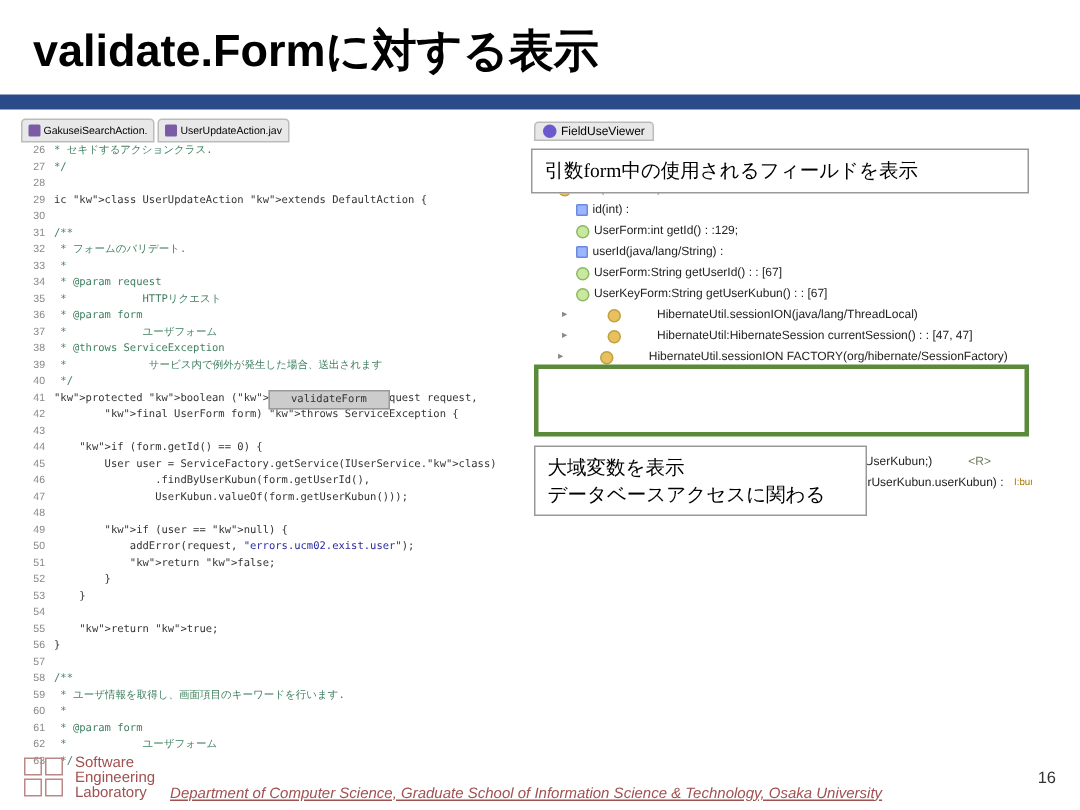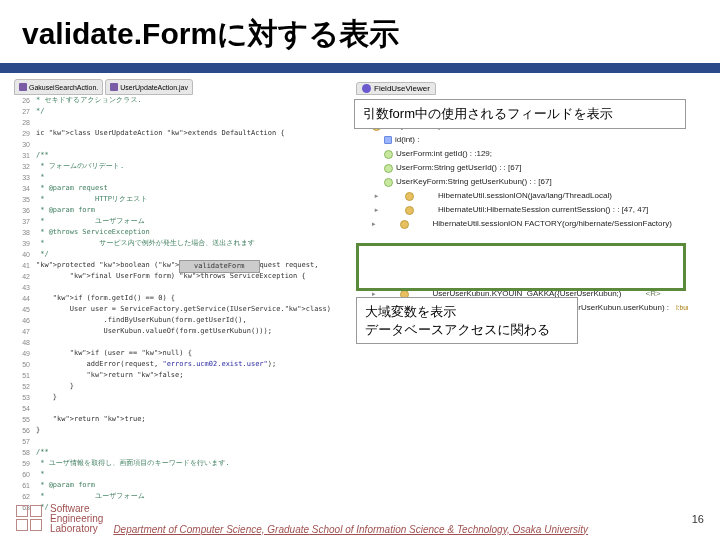--- a/index.html
+++ b/index.html
@@ -141,37 +141,42 @@
 <span class="cm"> */</span>
 </div>
   </div>
 
   <div class="right-pane">
     <div class="right-tab">
         <span class="right-tab-dot"></span>
         <span>FieldUseViewer</span>
       </div>
 
-    <div class="callout" style="left:-2px; top:20px; right:6px;">引数form中の使用されるフィールドを表示</div>
+    <div class="callout" style="left:-2px; top:20px; right:6px;font-family:Liberation Serif, serif;">引数form中の使用されるフィールドを表示</div>
 
     <div class="tree" id="tree">
         <div class="tree-row">
           <span class="tree-arrow">▸</span>
           <span class="tree-ico ico-root"></span>
           <span class="tree-name">form(UserForm)</span>
         </div>
         <div class="tree-row ind2">
           <span class="tree-ico ico-t"></span>
           <span class="tree-name">id(int) :</span> 
           <span class="tree-loc"></span>
         </div>
         <div class="tree-row ind2">
           <span class="tree-ico ico-m"></span>
           <span class="tree-name">UserForm:int getId() : <r>:129;</r></span> 
           <span class="tree-loc"></span>
+        </div>
+        <div class="tree-row ind2">
+          <span class="tree-ico ico-t"></span>
+          <span class="tree-name">userId(java/lang/String) :</span> 
+          <span class="tree-loc"><r></r></span>
         </div>
         <div class="tree-row ind2">
           <span class="tree-ico ico-m"></span>
           <span class="tree-name">UserForm:String getUserId() : <r> : [67]</r></span> 
           <span class="tree-loc"></span>
         </div>
         <div class="tree-row ind2">
           <span class="tree-ico ico-m"></span>
           <span class="tree-name">UserKeyForm:String getUserKubun() : <r> : [67]</r></span> 
           <span class="tree-loc"></span>

